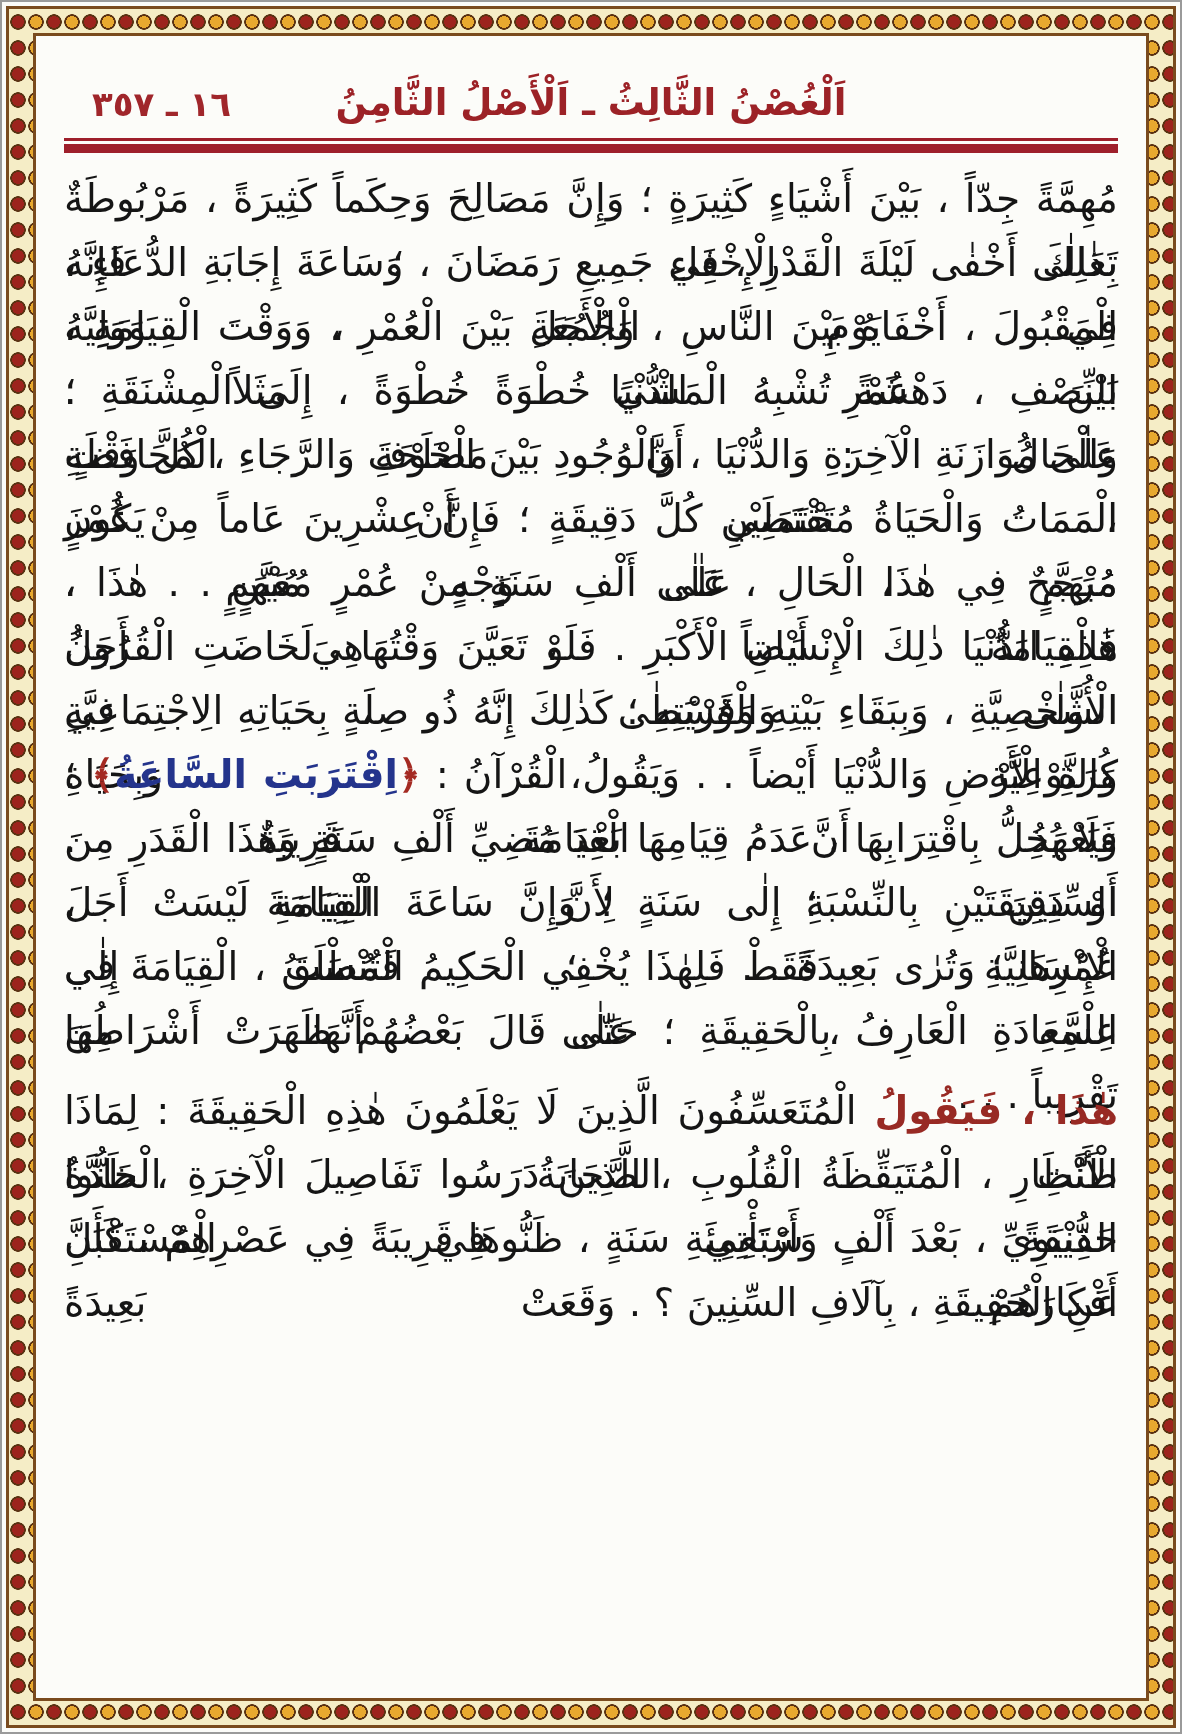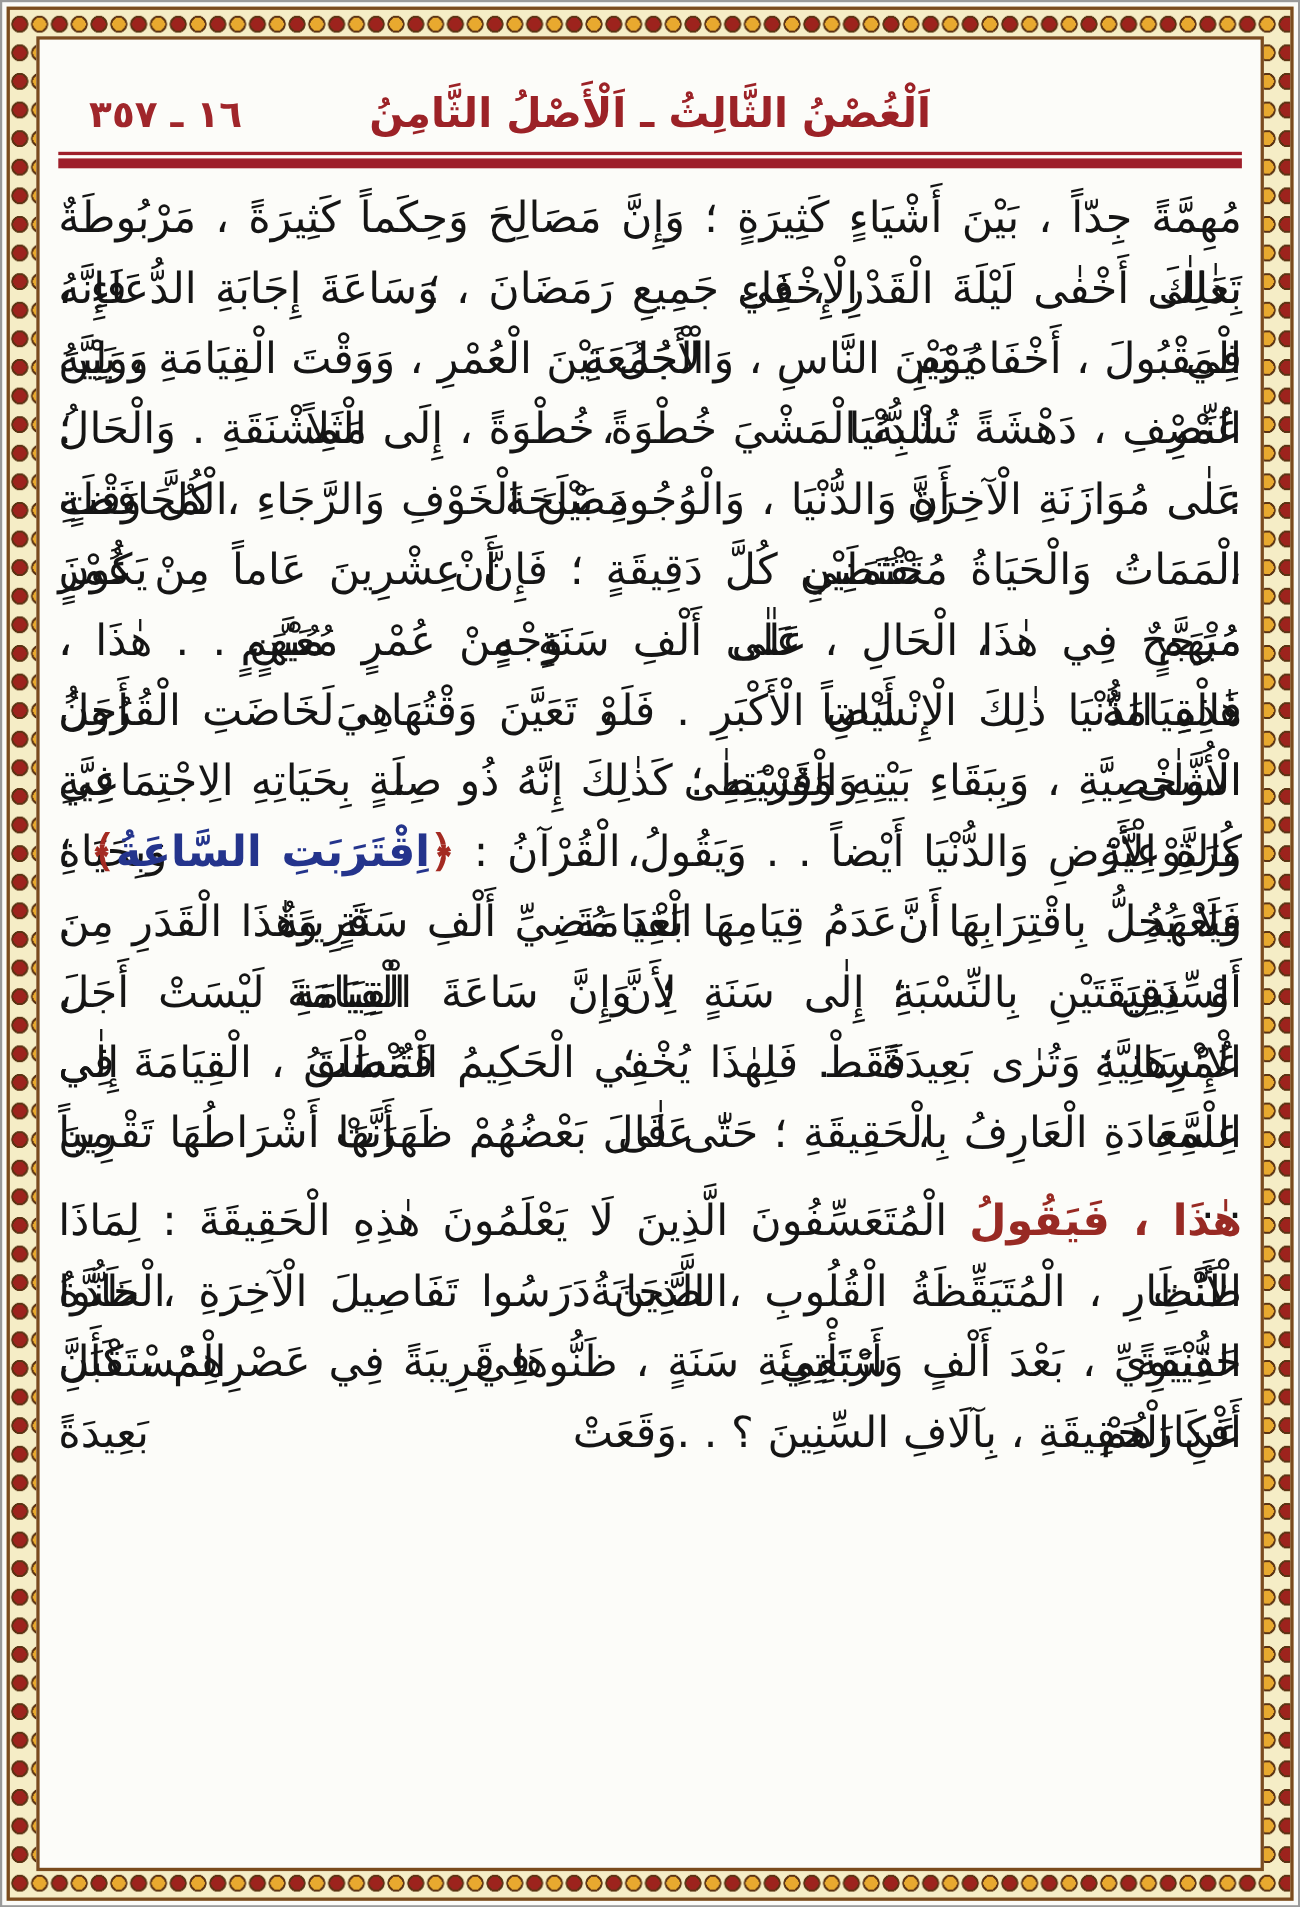--- a/index.html
+++ b/index.html
@@ -23,21 +23,21 @@
       radial-gradient(circle 8px at 9px 13px,  #9d231d 0 6px, #5a3212 6px 7.5px, rgba(0,0,0,0) 8px),
       radial-gradient(circle 8px at 27px 13px, #e8a92f 0 6px, #5a3212 6px 7.5px, rgba(0,0,0,0) 8px);
     background-size:36px 26px;
   }
   .content{
     box-sizing:border-box;
     position:absolute;
     top:31px;right:31px;bottom:31px;left:31px;
     border:3px solid #7a4b1e;
     background:#fcfcf9;
-    padding:0 17px;
+    padding:0 28px;
     direction:rtl;
   }
   .hdr{position:relative;height:58px;margin-top:38px;}
   .page-num{
     position:absolute;left:28px;top:6px;
     color:#a0262b;font-weight:bold;font-size:34px;line-height:48px;
     direction:rtl;
   }
   .doc-title{
     position:absolute;left:0;right:0;top:0;text-align:center;

